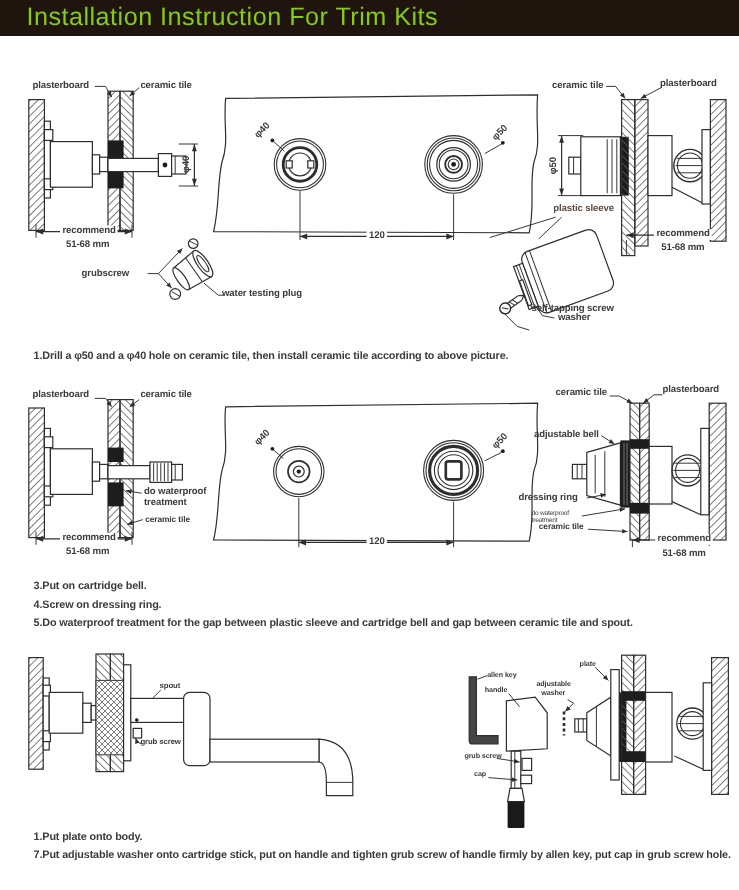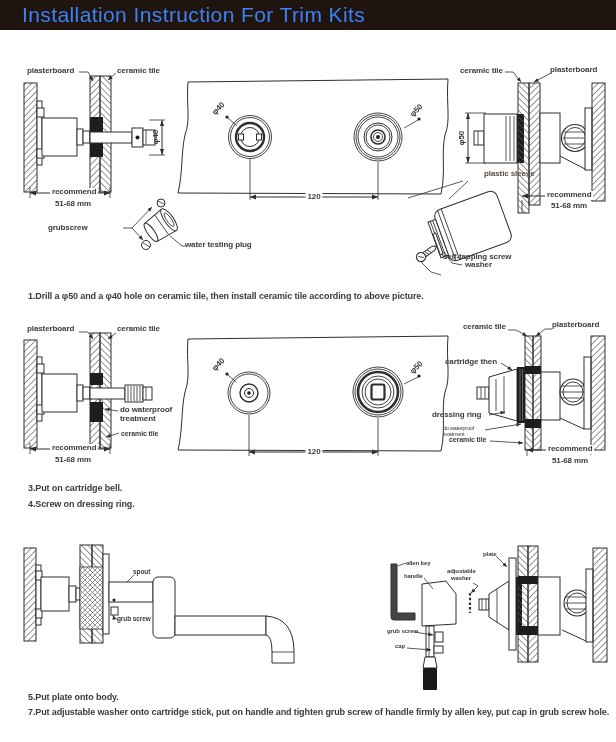--- a/index.html
+++ b/index.html
@@ -1,20 +1,20 @@
 <!DOCTYPE html>
 <html style="--header-bg: #20150e; --ink: #2e2e2e; --text: #3b3b3b; --plastic-sleeve-label: #5c4a42;"><head>
 <meta charset="utf-8">
 <style>
   html,body{margin:0;padding:0;background:#fff;}
   .page{position:relative;width:616px;height:742px;background:#fff;overflow:hidden;
         font-family:"Liberation Sans",sans-serif;color:var(--text,#3b3b3b);}
   .titlebar{position:absolute;left:0;top:0;width:616px;height:30px;
             background:var(--header-bg,#20150e);display:flex;align-items:center;}
-  .titlebar span{color:#3b82f6;font-size:21px;letter-spacing:.4px;padding-left:22px;white-space:nowrap;}
+  .titlebar span{color:#84cc16;font-size:21px;letter-spacing:.4px;padding-left:22px;white-space:nowrap;}
   svg.art{position:absolute;left:0;top:0;}
   .lbl{position:absolute;font-size:8px;font-weight:700;letter-spacing:-.1px;
        white-space:nowrap;color:var(--text,#3b3b3b);line-height:1.1;}
   .s7{font-size:7px;} .s65{font-size:6.5px;} .s6{font-size:6px;font-weight:600;}
   .s55{font-size:5.5px;font-weight:400;letter-spacing:-.2px;}
   .bg{background:#fff;padding:0 2px;}
   .rot45{transform:translate(-50%,-50%) rotate(-45deg);}
   .rot90{transform:translate(-50%,-50%) rotate(-90deg);}
   .ctr{transform:translate(-50%,-50%);}
   .ins{position:absolute;left:28px;margin:0;font-size:9px;font-weight:700;
@@ -356,57 +356,58 @@
   <span class="lbl" style="left:117px;top:67px">ceramic tile</span>
   <span class="lbl rot90" style="left:156px;top:137px">φ40</span>
   <span class="lbl bg" style="left:50px;top:188px">recommend</span>
   <span class="lbl" style="left:55px;top:200px">51-68 mm</span>
   <span class="lbl rot45" style="left:219px;top:109px">φ40</span>
   <span class="lbl rot45" style="left:417px;top:111px">φ50</span>
   <span class="lbl bg ctr" style="left:314px;top:197px">120</span>
   <span class="lbl" style="left:460px;top:67px">ceramic tile</span>
   <span class="lbl" style="left:550px;top:66px">plasterboard</span>
   <span class="lbl rot90" style="left:462px;top:138px">φ50</span>
-  <span class="lbl" style="left:484px;top:170px;color:var(--plastic-sleeve-label,#5c4a42)">plastic sleeve</span>
+  <span class="lbl" style="left:461px;top:170px;color:var(--plastic-sleeve-label,#5c4a42)">plastic sleeve</span>
   <span class="lbl bg" style="left:545px;top:191px">recommend</span>
   <span class="lbl" style="left:551px;top:202px">51-68 mm</span>
-  <span class="lbl" style="left:48px;top:224px">grubscrew</span>
+  <span class="lbl" style="left:68px;top:224px">grubscrew</span>
   <span class="lbl" style="left:185px;top:241px">water testing plug</span>
   <span class="lbl" style="left:465px;top:261px">washer</span>
   <span class="lbl" style="left:443px;top:253px">self-tapping screw</span>
 
   <span class="lbl" style="left:27px;top:325px">plasterboard</span>
   <span class="lbl" style="left:117px;top:325px">ceramic tile</span>
   <span class="lbl" style="left:120px;top:406px">do waterproof</span>
   <span class="lbl" style="left:120px;top:415px">treatment</span>
   <span class="lbl s7" style="left:121px;top:430px">ceramic tile</span>
   <span class="lbl bg" style="left:50px;top:444px">recommend</span>
   <span class="lbl" style="left:55px;top:456px">51-68 mm</span>
   <span class="lbl rot45" style="left:219px;top:365px">φ40</span>
   <span class="lbl rot45" style="left:417px;top:368px">φ50</span>
   <span class="lbl bg ctr" style="left:314px;top:452px">120</span>
   <span class="lbl" style="left:463px;top:323px">ceramic tile</span>
   <span class="lbl" style="left:552px;top:321px">plasterboard</span>
-  <span class="lbl" style="left:445px;top:358px">cartridge then</span>
+  <span class="lbl" style="left:445px;top:358px">adjustable bell</span>
   <span class="lbl" style="left:432px;top:411px">dressing ring</span>
   <span class="lbl s55" style="left:443px;top:425px">do waterproof</span>
   <span class="lbl s55" style="left:443px;top:431px">treatment</span>
   <span class="lbl s7" style="left:449px;top:436px">ceramic tile</span>
   <span class="lbl bg" style="left:546px;top:445px">recommend</span>
   <span class="lbl" style="left:552px;top:457px">51-68 mm</span>
 
   <span class="lbl s65" style="left:133px;top:568px">spout</span>
   <span class="lbl s65" style="left:117px;top:615px">grub screw</span>
   <span class="lbl s6" style="left:406px;top:560px">allen key</span>
   <span class="lbl s6" style="left:404px;top:573px">handle</span>
   <span class="lbl s6" style="left:447px;top:568px">adjustable</span>
   <span class="lbl s6" style="left:451px;top:575px">washer</span>
   <span class="lbl s6" style="left:387px;top:628px">grub screw</span>
   <span class="lbl s6" style="left:395px;top:643px">cap</span>
   <span class="lbl s6" style="left:483px;top:551px">plate</span>
 
   <p class="ins" style="top:291px">1.Drill a φ50 and a φ40 hole on ceramic tile, then install ceramic tile according to above picture.</p>
   <p class="ins" style="top:483px">3.Put on cartridge bell.</p>
   <p class="ins" style="top:499px">4.Screw on dressing ring.</p>
-  <p class="ins" style="top:692px">5.Put plate onto body.</p>
+  <p class="ins" style="top:514px">5.Do waterproof treatment for the gap between plastic sleeve and cartridge bell and gap between ceramic tile and spout.</p>
+  <p class="ins" style="top:692px">1.Put plate onto body.</p>
   <p class="ins" style="top:707px">7.Put adjustable washer onto cartridge stick, put on handle and tighten grub screw of handle firmly by allen key, put cap in grub screw hole.</p>
 
 </div>
 
 </body></html>

